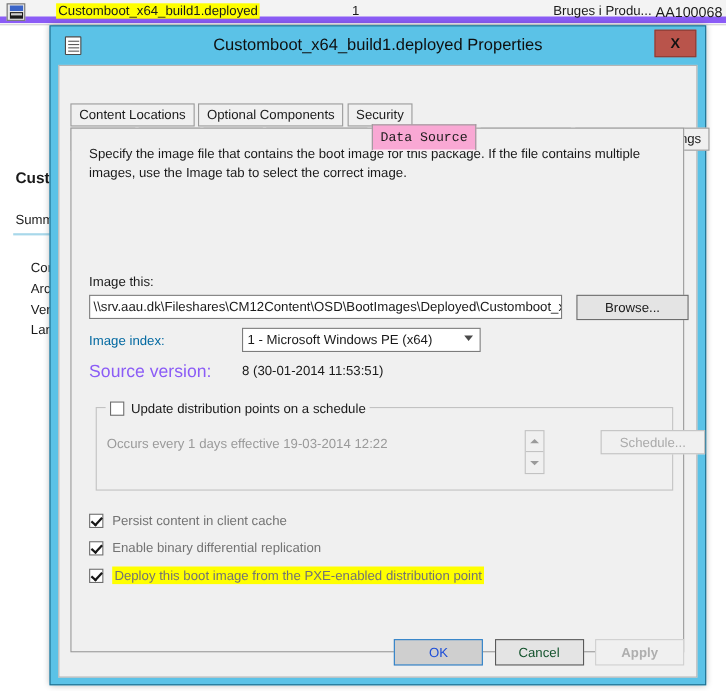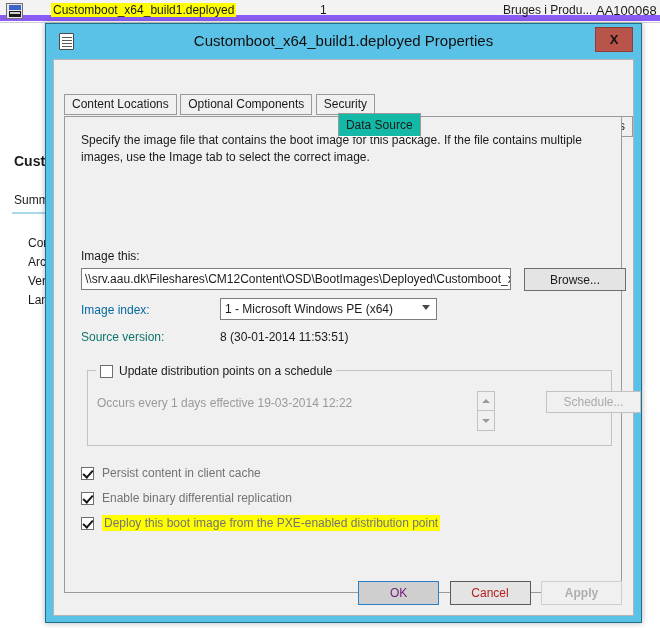--- a/index.html
+++ b/index.html
@@ -133,25 +133,25 @@
     height: 21px; line-height: 19px;
     padding: 0 7px;
     font-size: 12px; color: #1a1a1a;
     background: #f0f0f0;
     border: 1px solid #9a9a9a;
     margin-right: -1px;
     vertical-align: top;
     cursor: default;
   }
   .tab.active {
-    background: #14b8a6;
+    background: #f9a8d4;
     height: 24px; line-height: 22px;
     margin-top: -3px;
     border-bottom: 1px solid #ffffff;
-    position: relative; z-index: 5;
+    position: relative; z-index: 5; font-family: Liberation Mono, monospace;
   }
 
   #tab-panel {
     position: absolute; left: 10px; top: 56px; right: 11px; height: 477px;
     background: #f0f0f0;
     border: 1px solid #9a9a9a;
     z-index: 1;
   }
 
   
@@ -192,21 +192,21 @@
   }
   #select-chevron {
     position: absolute; right: 6px; top: 6px;
     width: 0; height: 0;
     border-left: 4px solid transparent;
     border-right: 4px solid transparent;
     border-top: 5px solid #4a4a4a;
   }
   #lbl-source-version {
     position: absolute; left: 16px; top: 213px;
-    font-size: 12px; color: #0f766e;
+    font-size: 16px; color: #8b5cf6;
   }
   #val-source-version {
     position: absolute; left: 155px; top: 213px;
     font-size: 12px; color: #1a1a1a;
   }
 
   
   #schedule-group {
     position: absolute; left: 22px; top: 253px; width: 525px; height: 76px;
     border: 1px solid #c2c2c2;
@@ -295,25 +295,25 @@
     width: 81px; height: 24px; line-height: 22px;
     text-align: center;
     font-size: 12px;
     margin-left: 6px;
     vertical-align: top;
     cursor: pointer;
     font-family: "Liberation Sans", sans-serif;
   }
   #btn-ok {
     background: #cfcfcf; border: 1px solid #2a7fc9;
-    color: #701a75;
+    color: #1d4ed8;
     box-shadow: inset 0 0 0 1px #cfcfcf;
   }
   #btn-cancel {
-    background: #e4e4e4; border: 1px solid #5a5a5a; color: #b91c1c;
+    background: #e4e4e4; border: 1px solid #5a5a5a; color: #14532d;
   }
   #btn-apply {
     background: #f0f0f0; border: 1px solid #cfcfcf; color: #aeaeae;
     cursor: default;
     font-weight: bold;
   }
 </style>
 </head>
 <body>
 

